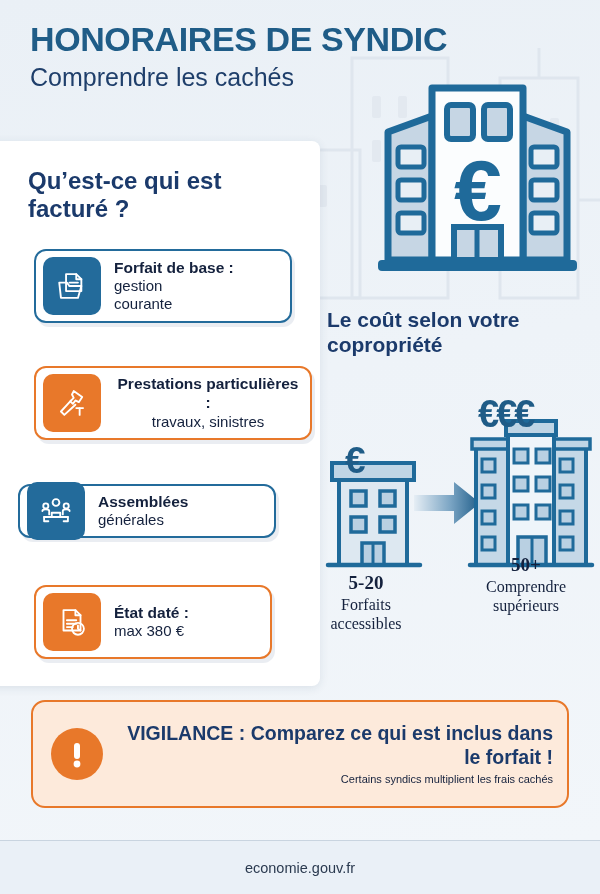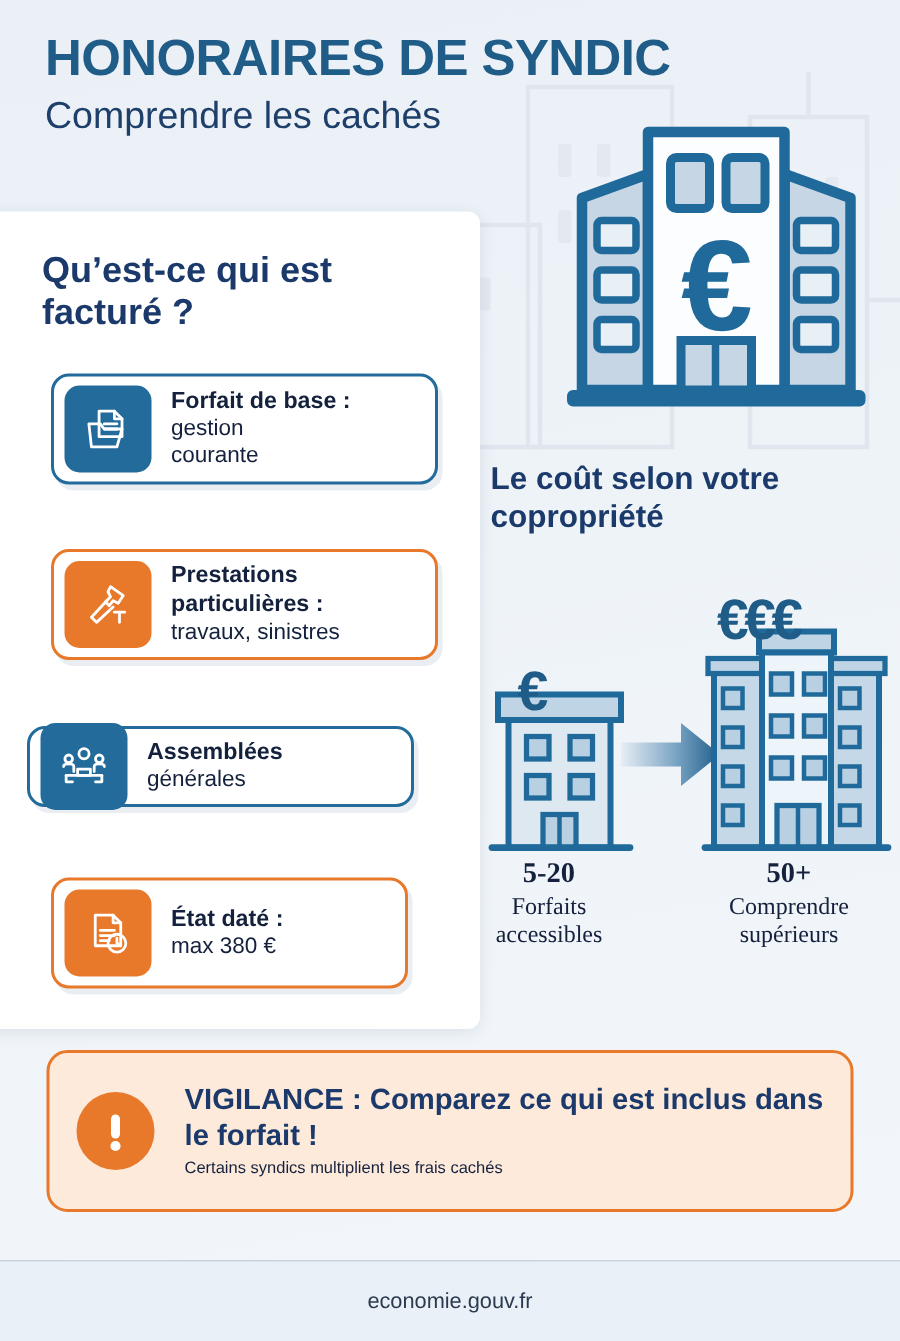--- a/index.html
+++ b/index.html
@@ -59,21 +59,21 @@
   .tile.orange { background:#e8782a; }
   .card-text { padding:0 8px 0 13px; }
   .card-title {
     font-size:15.5px; font-weight:bold; color:#14213d; line-height:1.2;
   }
   .card-sub {
     font-size:15px; color:#14213d; line-height:1.2;
   }
 
   .card1 { left:34px; top:249px; width:258px; height:74px; }
-  .card2 { left:34px; top:366px; width:258px; height:74px; }
+  .card2 { left:34px; top:366px; width:278px; height:74px;text-align:center; }
   .card3 { left:18px; top:484px; width:258px; height:54px; }
   .card4 { left:34px; top:585px; width:238px; height:74px; }
 
   
   .right-head {
     position:absolute; left:327px; top:307px; width:260px;
     font-size:21px; font-weight:bold; color:#1b3a6b; line-height:1.2;
     z-index:5;
   }
   .compare { position:absolute; left:310px; top:395px; width:285px; height:260px; z-index:5; }
@@ -86,34 +86,34 @@
   .euro-big {
     position:absolute; left:478px; top:393px;
     font-size:38px; font-weight:bold; color:#1f5c87; letter-spacing:-3px;
     z-index:6;
   }
 
   .cap { position:absolute; text-align:center; z-index:6;font-family:Liberation Serif, serif; }
   .cap .num  { font-size:19px; font-weight:bold; color:#14213d; line-height:1.25; }
   .cap .desc { font-size:16px; color:#14213d; line-height:1.2; }
   .cap-left  { left:312px; top:571px; width:108px; }
-  .cap-right { left:456px; top:571px; width:140px; }
+  .cap-right { left:456px; top:553px; width:140px; }
 
   
   .warn {
     position:absolute; left:31px; top:700px; width:538px; height:108px;
     background:#fdeadb; border:2px solid #e8782a; border-radius:14px;
     display:flex; align-items:center; z-index:5;
   }
   .warn-icon {
     flex:0 0 52px; width:52px; height:52px; border-radius:50%;
     background:#e8782a; margin-left:18px;
     display:flex; align-items:center; justify-content:center;
   }
-  .warn-text { padding-left:20px; padding-right:14px; }
+  .warn-text { padding-left:20px; padding-right:14px;text-align:right; }
   .warn-title {
     font-size:19.5px; font-weight:bold; color:#1b3a6b; line-height:1.22;
   }
   .warn-sub { font-size:11px; color:#14213d; line-height:1.3; margin-top:2px; }
 
   
   .footer {
     position:absolute; left:0; top:840px; width:600px; height:54px;
     background:#eaf0f7; border-top:1px solid #c9d4e0;
     display:flex; align-items:center; justify-content:center; z-index:5;

